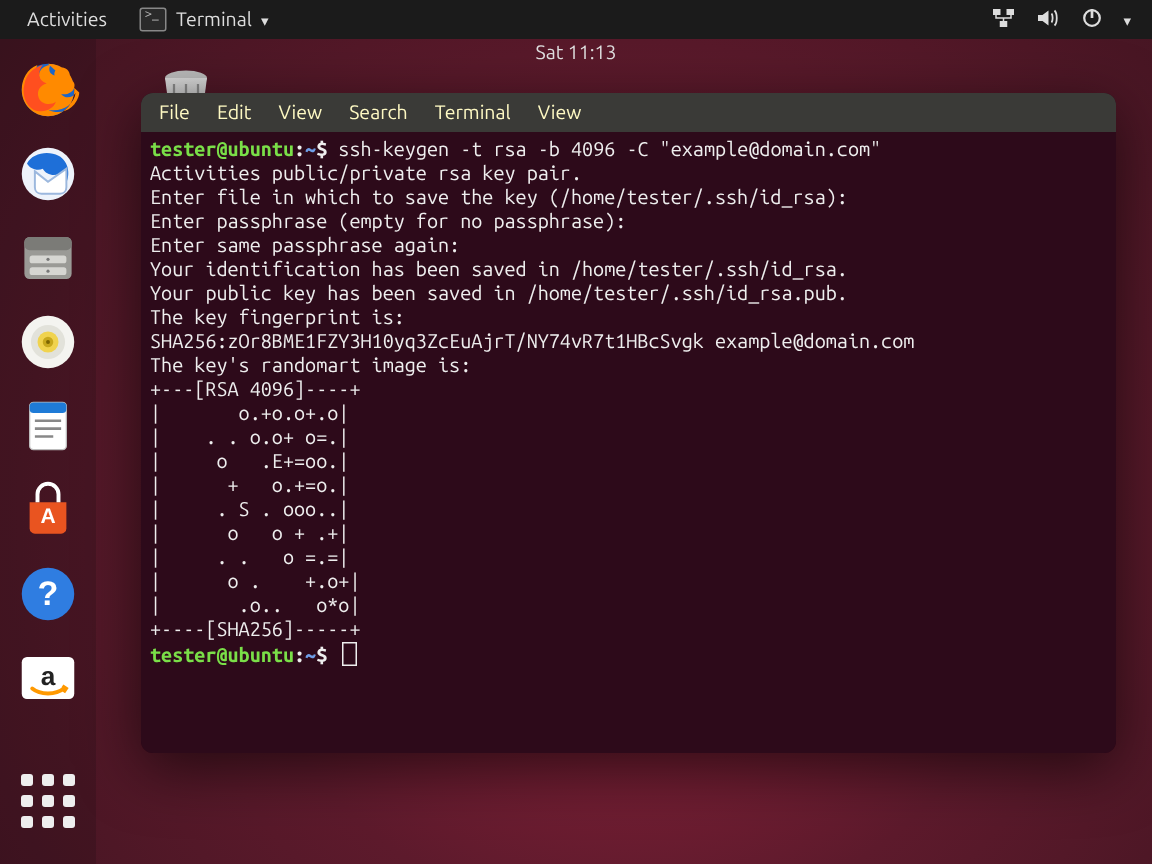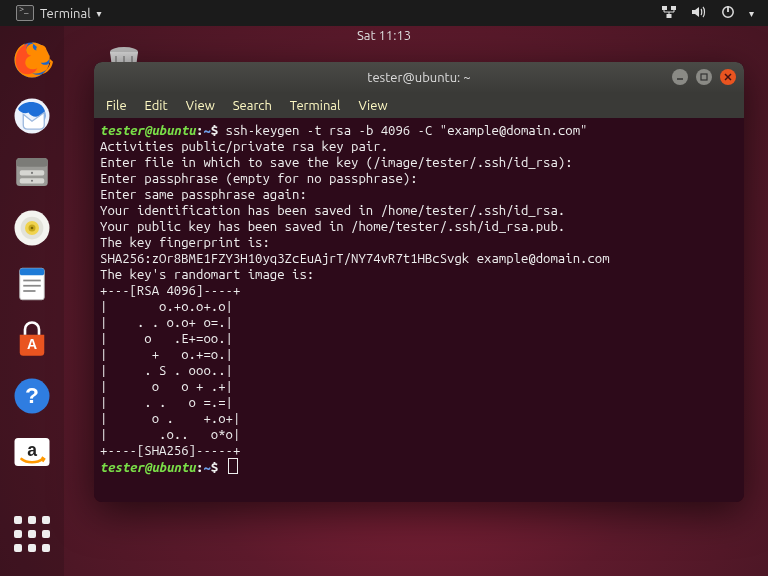--- a/index.html
+++ b/index.html
@@ -35,30 +35,31 @@
   .term-titlebar{height:30px;background:linear-gradient(#4a4a46,#3b3b38);display:flex;align-items:center;position:relative;border-top-left-radius:8px;border-top-right-radius:8px;}
   .term-title{position:absolute;left:50%;transform:translateX(-50%);color:#ddd;font-size:13px;}
   .winbtns{position:absolute;right:8px;display:flex;gap:8px;}
   .winbtn{width:16px;height:16px;border-radius:50%;display:flex;align-items:center;justify-content:center;font-size:11px;color:#333;}
   .winbtn.min{background:#8a8a85;}
   .winbtn.max{background:#8a8a85;}
   .winbtn.close{background:#e95420;}
   .term-menubar{height:26px;background:#3a3a37;display:flex;align-items:center;gap:18px;padding:0 12px;color:#fef9c3;font-size:13px;}
   .term-menubar span{cursor:default;}
   .term-body{flex:1;background:#2d0a1a;padding:4px 6px;font-family:"Ubuntu Mono","DejaVu Sans Mono",monospace;font-size:13.2px;line-height:16px;color:#eeeeee;white-space:pre;overflow:hidden;}
-  .prompt-user{color:#7adf48;font-weight:bold;font-style:italic;}
+  .prompt-user{color:#7adf48;font-weight:bold;}
   .prompt-sep{color:#eeeeee;font-weight:bold;}
   .prompt-path{color:#6f9fe8;font-weight:bold;}
   .cursor{display:inline-block;width:8px;height:14px;border:1px solid #eee;vertical-align:text-bottom;margin-left:2px;}
 </style>
 </head>
 <body>
 
 <div class="topbar">
   <div class="left">
+    <div class="act">Activities</div>
     <div class="app">
       <span class="termicon"></span>
       <span>Terminal</span>
       <span class="caret">▾</span>
     </div>
   </div>
   <div class="center">Sat 11:13</div>
   <div class="right">
     <span class="sysicon">
       <svg width="16" height="14" viewBox="0 0 16 14">
@@ -174,52 +175,31 @@
         <i></i>
         <i></i>
         <i></i>
         <i></i>
         <i></i>
       </div>
   </div>
 </div>
 
 <div class="termwin">
-  <div class="term-titlebar">
-    <div class="term-title">tester@ubuntu: ~</div>
-    <div class="winbtns">
-      <div class="winbtn min">
-        <svg width="10" height="10">
-            <line x1="2" y1="7" x2="8" y2="7" stroke="#333" stroke-width="1.5"></line>
-          </svg>
-      </div>
-      <div class="winbtn max">
-        <svg width="10" height="10">
-            <rect x="2" y="2" width="6" height="6" stroke="#333" stroke-width="1.2" fill="none"></rect>
-          </svg>
-      </div>
-      <div class="winbtn close">
-        <svg width="10" height="10">
-            <line x1="2" y1="2" x2="8" y2="8" stroke="#411" stroke-width="1.5"></line>
-            <line x1="8" y1="2" x2="2" y2="8" stroke="#411" stroke-width="1.5"></line>
-          </svg>
-      </div>
-    </div>
-  </div>
   <div class="term-menubar">
     <span>File</span>
     <span>Edit</span>
     <span>View</span>
     <span>Search</span>
     <span>Terminal</span>
     <span>View</span>
   </div>
   <div class="term-body"><span class="prompt-user">tester@ubuntu</span><span class="prompt-sep">:</span><span class="prompt-path">~</span><span class="prompt-sep">$ </span><span>ssh-keygen -t rsa -b 4096 -C "example@domain.com"</span>
 <span>Activities public/private rsa key pair.</span>
-<span>Enter file in which to save the key (/image/tester/.ssh/id_rsa):</span>
+<span>Enter file in which to save the key (/home/tester/.ssh/id_rsa):</span>
 <span>Enter passphrase (empty for no passphrase):</span>
 <span>Enter same passphrase again:</span>
 <span>Your identification has been saved in /home/tester/.ssh/id_rsa.</span>
 <span>Your public key has been saved in /home/tester/.ssh/id_rsa.pub.</span>
 <span>The key fingerprint is:</span>
 <span>SHA256:zOr8BME1FZY3H10yq3ZcEuAjrT/NY74vR7t1HBcSvgk example@domain.com</span>
 <span>The key's randomart image is:</span>
 <span>+---[RSA 4096]----+</span>
 <span>|       o.+o.o+.o|</span>
 <span>|    . . o.o+ o=.|</span>

